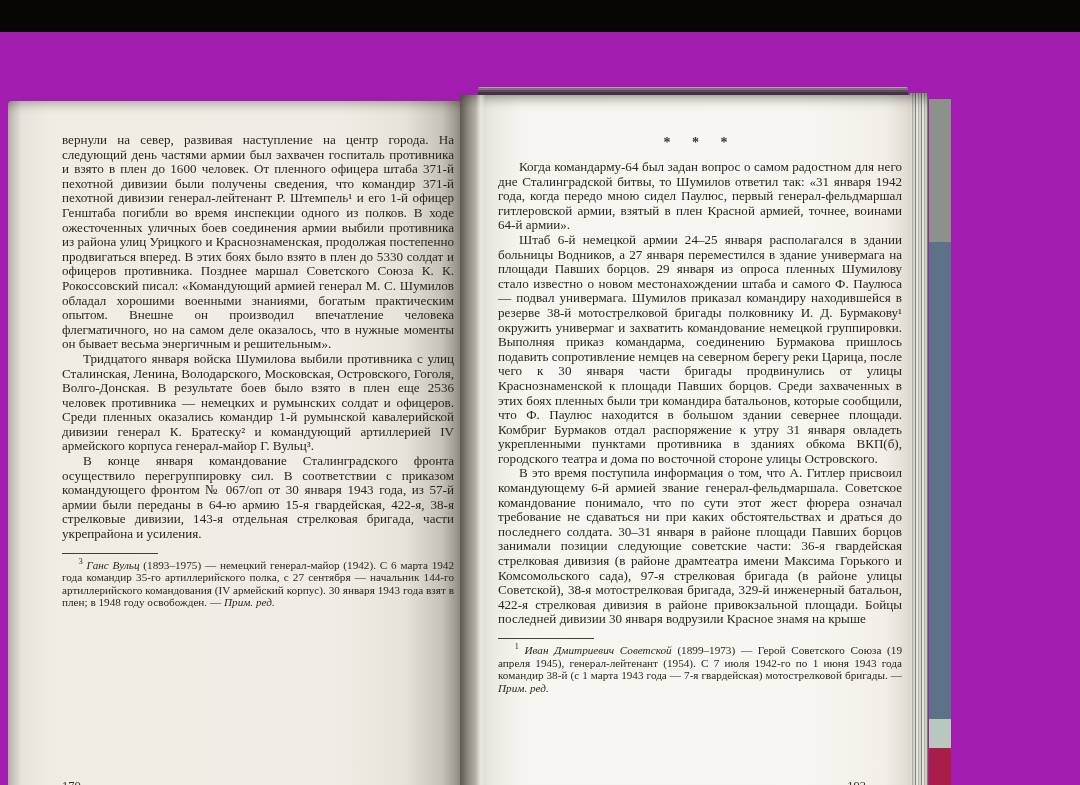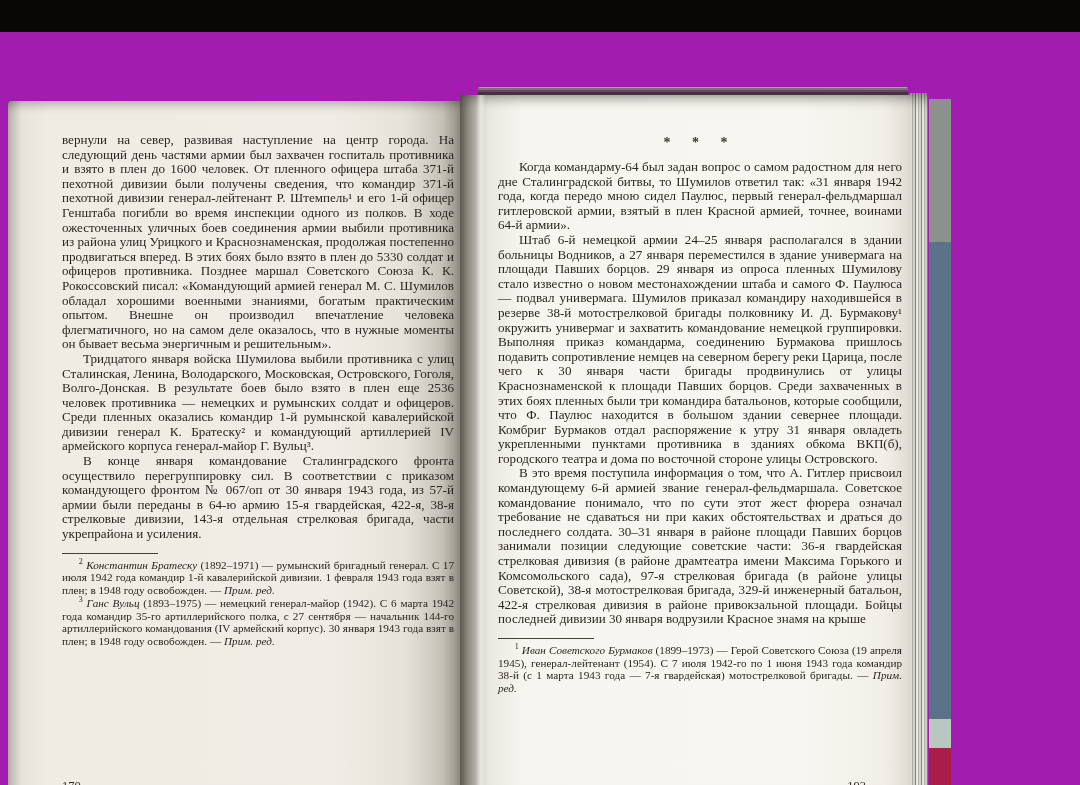--- a/index.html
+++ b/index.html
@@ -102,47 +102,41 @@
 
     <div class="page page-left">
       <div class="page-body-left">
         <p class="para noindent">вернули на север, развивая наступление на центр города. На следующий день частями армии был захвачен госпиталь противника и взято в плен до 1600 человек. От пленного офицера штаба 371-й пехотной дивизии были получены сведения, что командир 371-й пехотной дивизии генерал-лейтенант Р. Штемпель¹ и его 1-й офицер Генштаба погибли во время инспекции одного из полков. В ходе ожесточенных уличных боев соединения армии выбили противника из района улиц Урицкого и Краснознаменская, продолжая постепенно продвигаться вперед. В этих боях было взято в плен до 5330 солдат и офицеров противника. Позднее маршал Советского Союза К. К. Рокоссовский писал: «Командующий армией генерал М. С. Шумилов обладал хорошими военными знаниями, богатым практическим опытом. Внешне он производил впечатление человека флегматичного, но на самом деле оказалось, что в нужные моменты он бывает весьма энергичным и решительным».</p>
         <p class="para">Тридцатого января войска Шумилова выбили противника с улиц Сталинская, Ленина, Володарского, Московская, Островского, Гоголя, Волго-Донская. В результате боев было взято в плен еще 2536 человек противника — немецких и румынских солдат и офицеров. Среди пленных оказались командир 1-й румынской кавалерийской дивизии генерал К. Братеску² и командующий артиллерией IV армейского корпуса генерал-майор Г. Вульц³.</p>
         <p class="para">В конце января командование Сталинградского фронта осуществило перегруппировку сил. В соответствии с приказом командующего фронтом № 067/оп от 30 января 1943 года, из 57-й армии были переданы в 64-ю армию 15-я гвардейская, 422-я, 38-я стрелковые дивизии, 143-я отдельная стрелковая бригада, части укрепрайона и усиления.</p>
 
         <div class="fn-sep"></div>
 
         <div class="footnote">
-          <sup>2</sup>
-          <i>Константин Братеску</i>
-          <span>(1892–1971) — румынский бригадный генерал. С 17 июля 1942 года командир 1-й кавалерийской дивизии. 1 февраля 1943 года взят в плен; в 1948 году освобожден. —</span>
-          <i>Прим. ред.</i>
-        </div>
-        <div class="footnote">
           <sup>3</sup>
           <i>Ганс Вульц</i>
           <span>(1893–1975) — немецкий генерал-майор (1942). С 6 марта 1942 года командир 35-го артиллерийского полка, с 27 сентября — начальник 144-го артиллерийского командования (IV армейский корпус). 30 января 1943 года взят в плен; в 1948 году освобожден. —</span>
           <i>Прим. ред.</i>
         </div>
       </div>
       <div class="pagenum pagenum-left">170</div>
     </div>
 
     <div class="page page-right">
       <div class="page-body-right">
         <div class="divider">* * *</div>
         <p class="para">Когда командарму-64 был задан вопрос о самом радостном для него дне Сталинградской битвы, то Шумилов ответил так: «31 января 1942 года, когда передо мною сидел Паулюс, первый генерал-фельдмаршал гитлеровской армии, взятый в плен Красной армией, точнее, воинами 64-й армии».</p>
         <p class="para">Штаб 6-й немецкой армии 24–25 января располагался в здании больницы Водников, а 27 января переместился в здание универмага на площади Павших борцов. 29 января из опроса пленных Шумилову стало известно о новом местонахождении штаба и самого Ф. Паулюса — подвал универмага. Шумилов приказал командиру находившейся в резерве 38-й мотострелковой бригады полковнику И. Д. Бурмакову¹ окружить универмаг и захватить командование немецкой группировки. Выполняя приказ командарма, соединению Бурмакова пришлось подавить сопротивление немцев на северном берегу реки Царица, после чего к 30 января части бригады продвинулись от улицы Краснознаменской к площади Павших борцов. Среди захваченных в этих боях пленных были три командира батальонов, которые сообщили, что Ф. Паулюс находится в большом здании севернее площади. Комбриг Бурмаков отдал распоряжение к утру 31 января овладеть укрепленными пунктами противника в зданиях обкома ВКП(б), городского театра и дома по восточной стороне улицы Островского.</p>
         <p class="para">В это время поступила информация о том, что А. Гитлер присвоил командующему 6-й армией звание генерал-фельдмаршала. Советское командование понимало, что по сути этот жест фюрера означал требование не сдаваться ни при каких обстоятельствах и драться до последнего солдата. 30–31 января в районе площади Павших борцов занимали позиции следующие советские части: 36-я гвардейская стрелковая дивизия (в районе драмтеатра имени Максима Горького и Комсомольского сада), 97-я стрелковая бригада (в районе улицы Советской), 38-я мотострелковая бригада, 329-й инженерный батальон, 422-я стрелковая дивизия в районе привокзальной площади. Бойцы последней дивизии 30 января водрузили Красное знамя на крыше</p>
 
         <div class="fn-sep"></div>
 
         <div class="footnote">
           <sup>1</sup>
-          <i>Иван Советского Бурмаков</i>
+          <i>Иван Дмитриевич Советской</i>
           <span>(1899–1973) — Герой Советского Союза (19 апреля 1945), генерал-лейтенант (1954). С 7 июля 1942-го по 1 июня 1943 года командир 38-й (с 1 марта 1943 года — 7-я гвардейская) мотострелковой бригады. —</span>
           <i>Прим. ред.</i>
         </div>
       </div>
       <div class="pagenum pagenum-right">193</div>
     </div>
 
     <div class="fore-edge"></div>
     <div class="jacket-strip">
       <div class="band band-grey" style="background: rgb(141, 145, 140);"></div>

